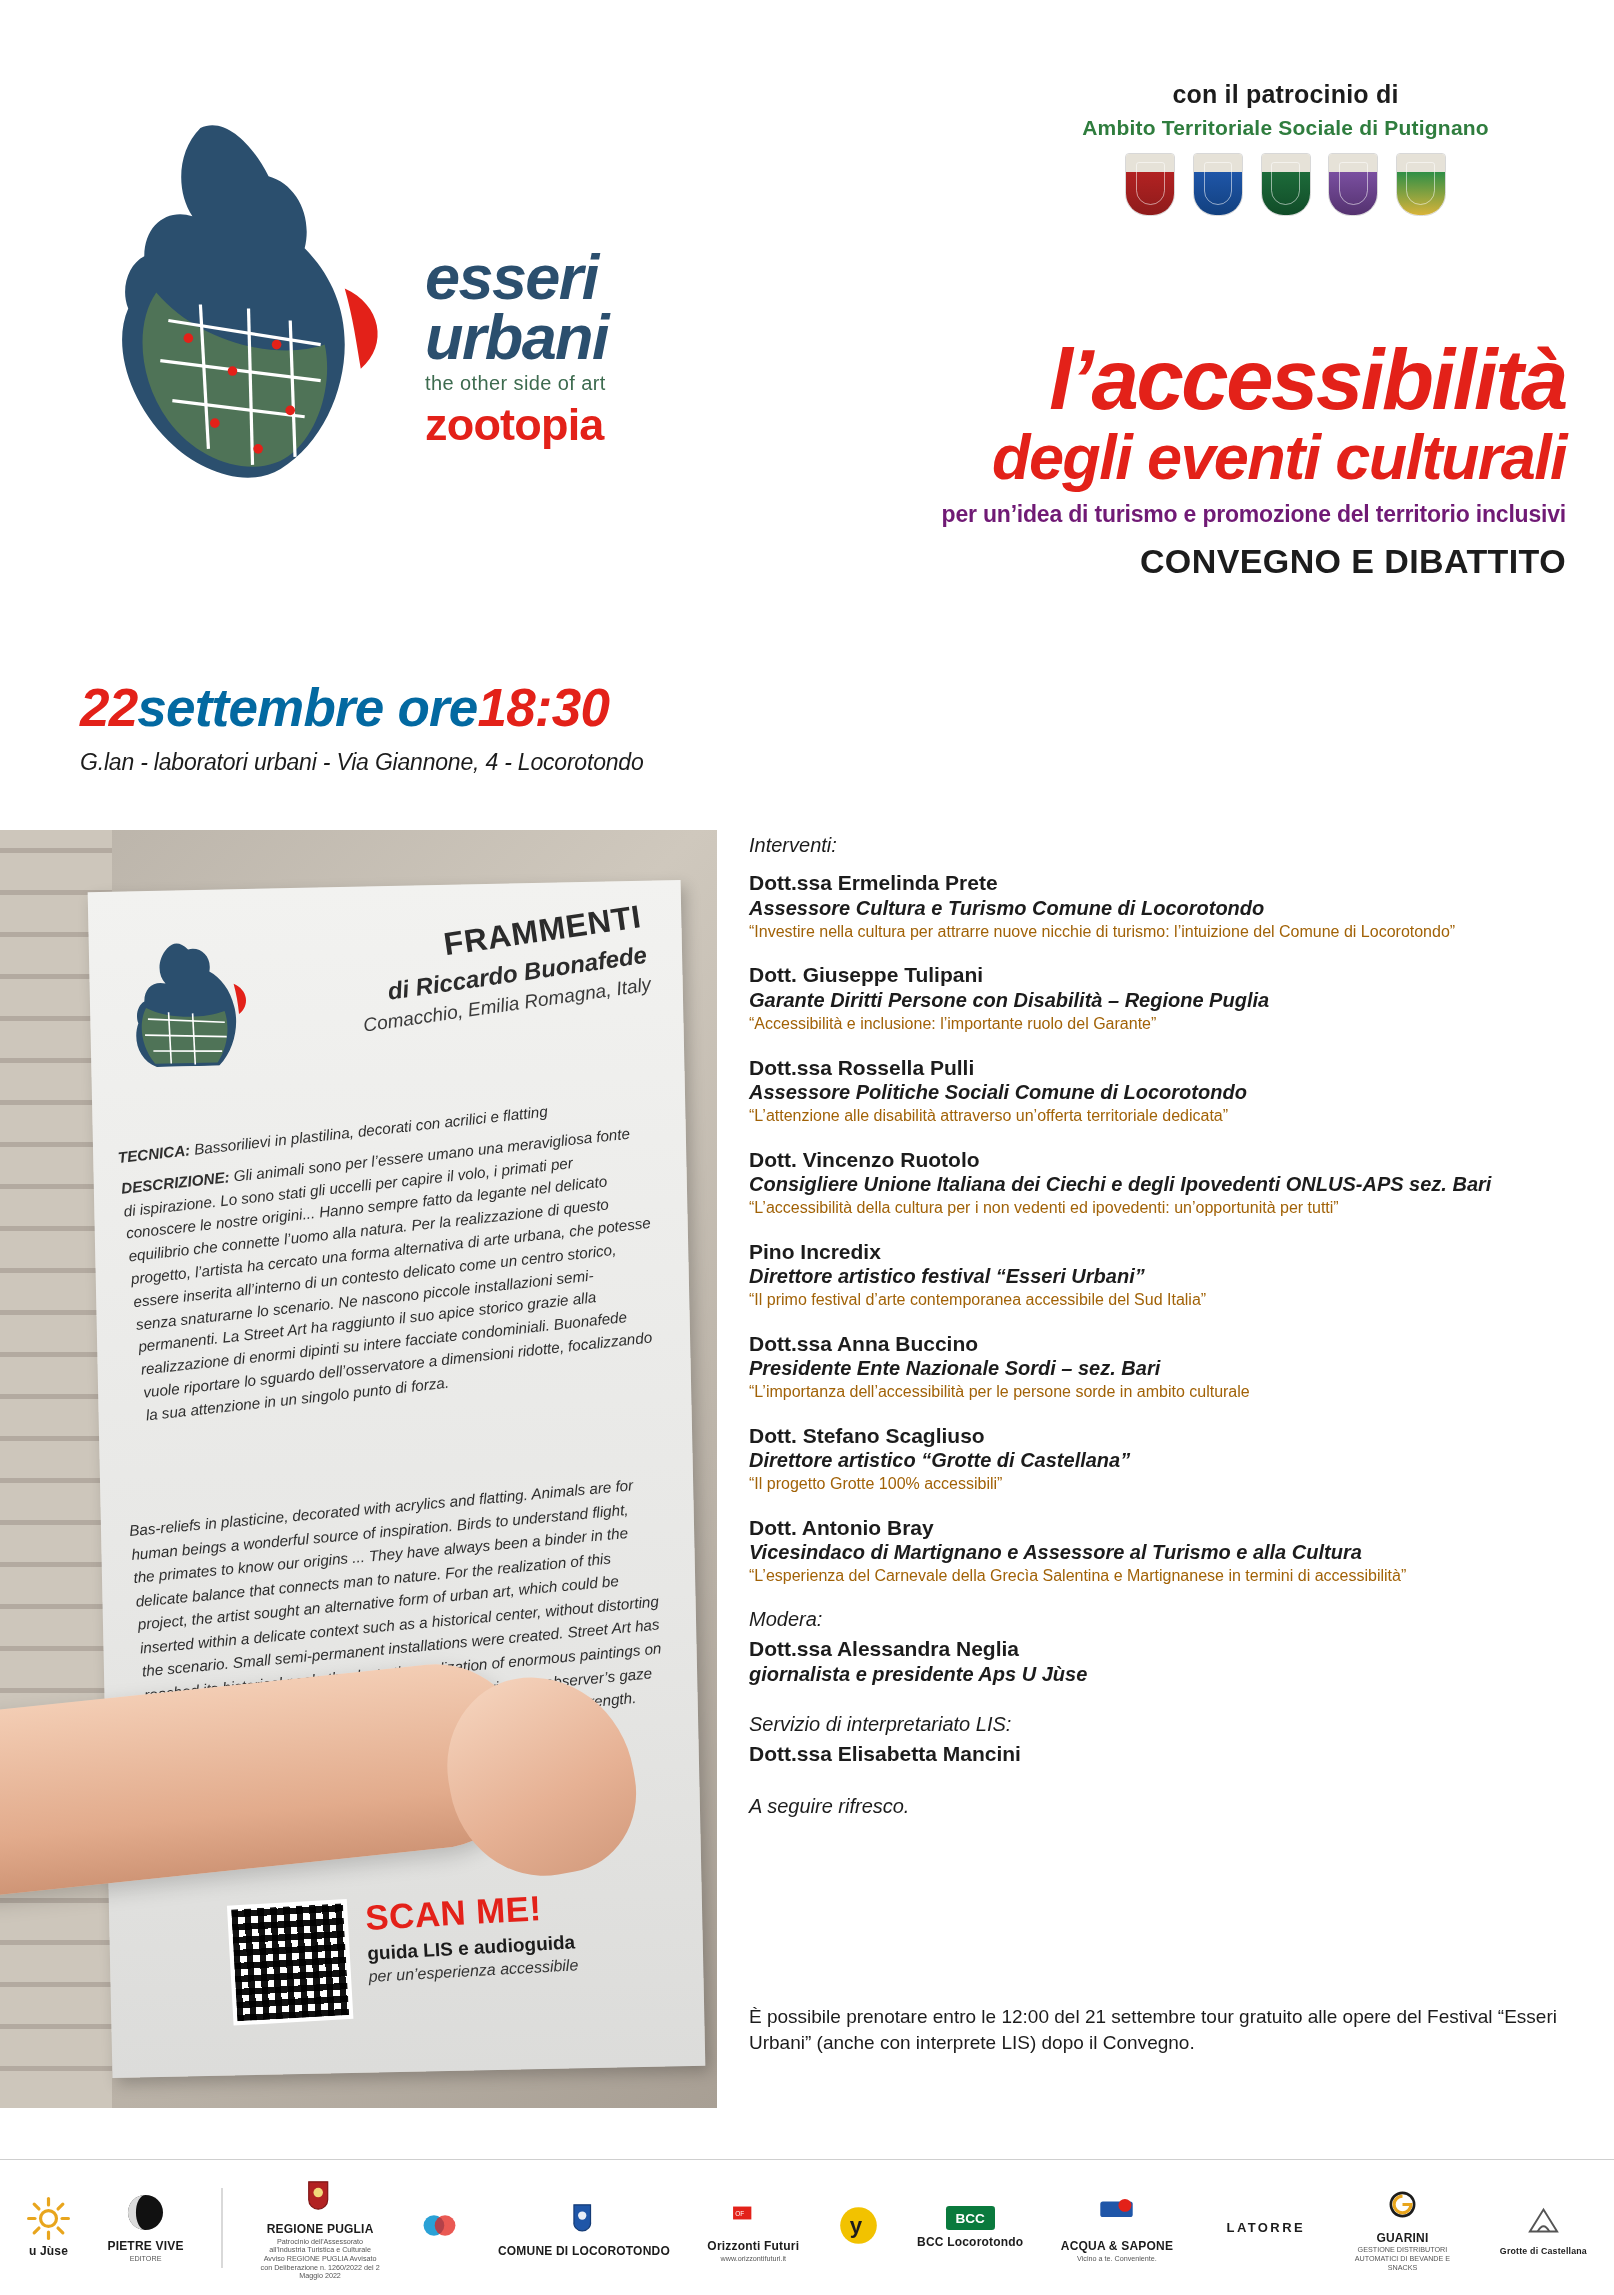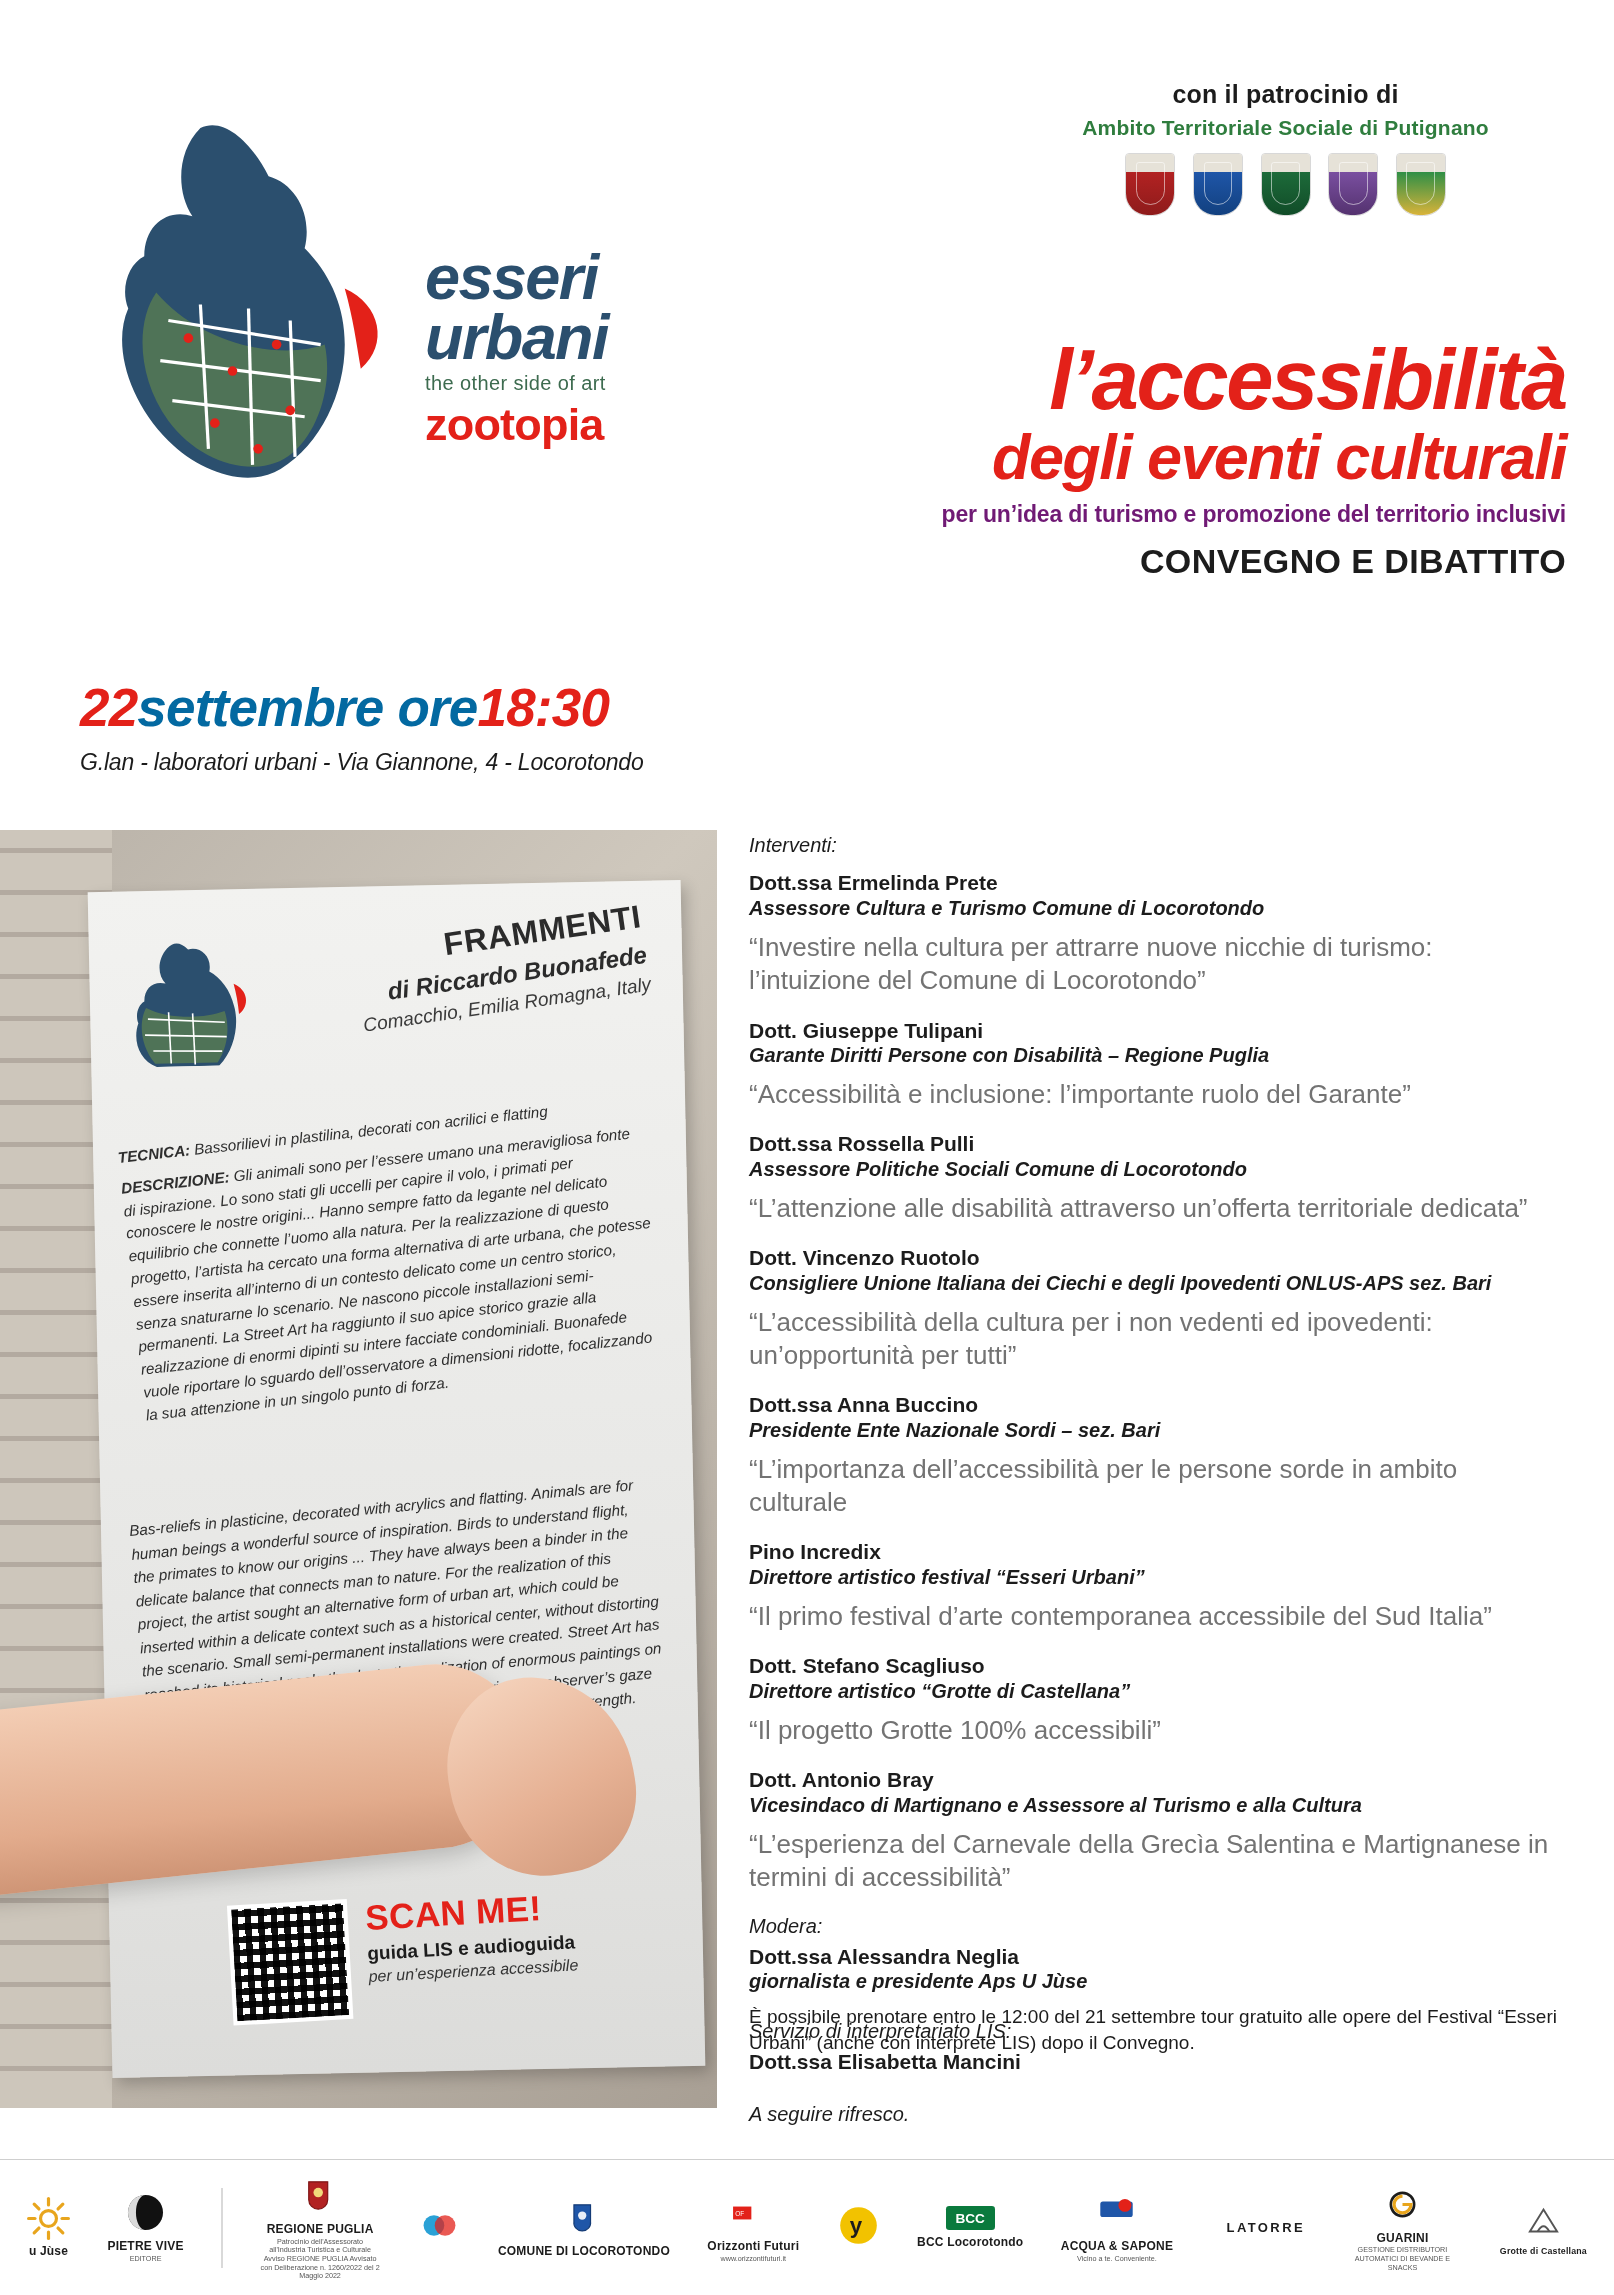--- a/index.html
+++ b/index.html
@@ -243,21 +243,21 @@
     left: 749px;
     top: 834px;
     width: 810px;
   }
   .interventi-label {
     font-size: 20px; font-style: italic; color: #1c1c1c; margin-bottom: 14.4px;
   }
   .entry { margin-bottom: 21px; }
   .entry .name { font-size: 21px; font-weight: bold; color: #1c1c1c; }
   .entry .role { font-size: 20px; font-weight: bold; font-style: italic; color: #1c1c1c; margin-top: 1.6px; }
-  .entry .quote { font-size: 26px; color: #737373; margin-top: 11px; line-height: 1.28; }
+  .entry .quote { font-size: 16px; color: #a16207; margin-top: 2px; line-height: 1.28; }
   .modera-label { font-size: 20px; font-style: italic; color: #1c1c1c; margin-top: 6.4px; margin-bottom: 6.4px; }
   .mod-name { font-size: 21px; font-weight: bold; color: #1c1c1c; }
   .mod-role { font-size: 20px; font-weight: bold; font-style: italic; color: #1c1c1c; margin-top: 1.6px; }
   .lis-label { font-size: 20px; font-style: italic; color: #1c1c1c; margin-top: 27px; }
   .lis-name { font-size: 21px; font-weight: bold; color: #1c1c1c; margin-top: 6.4px; }
   .refresco { font-size: 20px; font-style: italic; color: #1c1c1c; margin-top: 29px; }
   .booking {
     position: absolute;
     left: 749px;
     top: 2004px;
@@ -432,28 +432,28 @@
     <div class="name">Dott.ssa Rossella Pulli</div>
     <div class="role">Assessore Politiche Sociali Comune di Locorotondo</div>
     <div class="quote">“L’attenzione alle disabilità attraverso un’offerta territoriale dedicata”</div>
   </div>
   <div class="entry">
     <div class="name">Dott. Vincenzo Ruotolo</div>
     <div class="role">Consigliere Unione Italiana dei Ciechi e degli Ipovedenti ONLUS-APS sez. Bari</div>
     <div class="quote">“L’accessibilità della cultura per i non vedenti ed ipovedenti: un’opportunità per tutti”</div>
   </div>
   <div class="entry">
+    <div class="name">Pino Incredix</div>
+    <div class="role">Direttore artistico festival “Esseri Urbani”</div>
+    <div class="quote">“Il primo festival d’arte contemporanea accessibile del Sud Italia”</div>
+  </div>
+  <div class="entry">
     <div class="name">Dott.ssa Anna Buccino</div>
     <div class="role">Presidente Ente Nazionale Sordi – sez. Bari</div>
     <div class="quote">“L’importanza dell’accessibilità per le persone sorde in ambito culturale</div>
-  </div>
-  <div class="entry">
-    <div class="name">Pino Incredix</div>
-    <div class="role">Direttore artistico festival “Esseri Urbani”</div>
-    <div class="quote">“Il primo festival d’arte contemporanea accessibile del Sud Italia”</div>
   </div>
   <div class="entry">
     <div class="name">Dott. Stefano Scagliuso</div>
     <div class="role">Direttore artistico “Grotte di Castellana”</div>
     <div class="quote">“Il progetto Grotte 100% accessibili”</div>
   </div>
   <div class="entry">
     <div class="name">Dott. Antonio Bray</div>
     <div class="role">Vicesindaco di Martignano e Assessore al Turismo e alla Cultura</div>
     <div class="quote">“L’esperienza del Carnevale della Grecìa Salentina e Martignanese in termini di accessibilità”</div>

